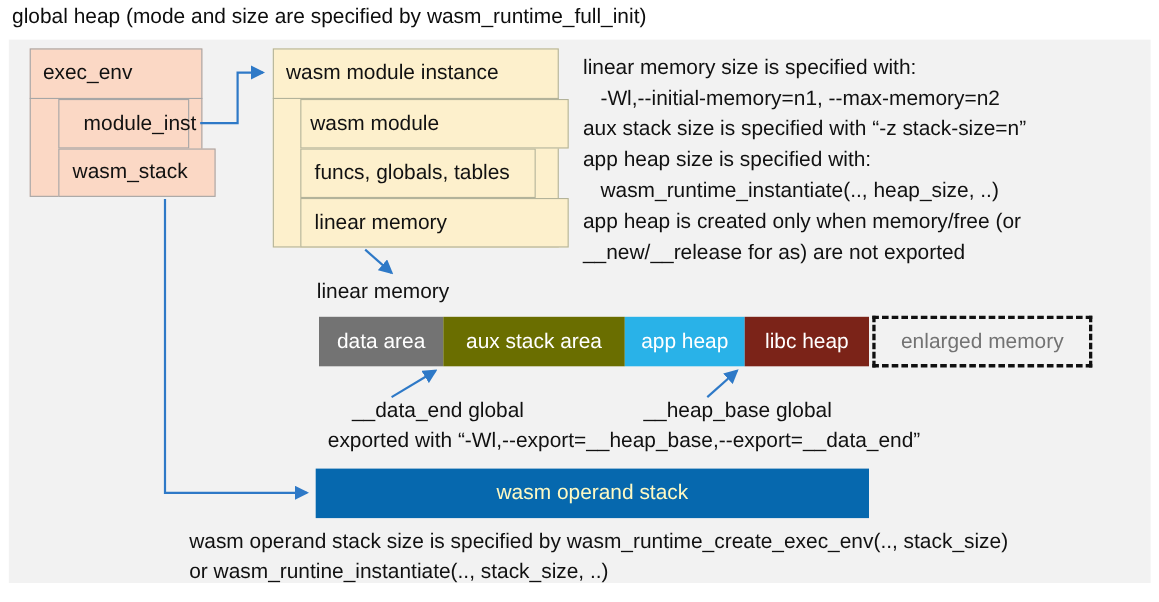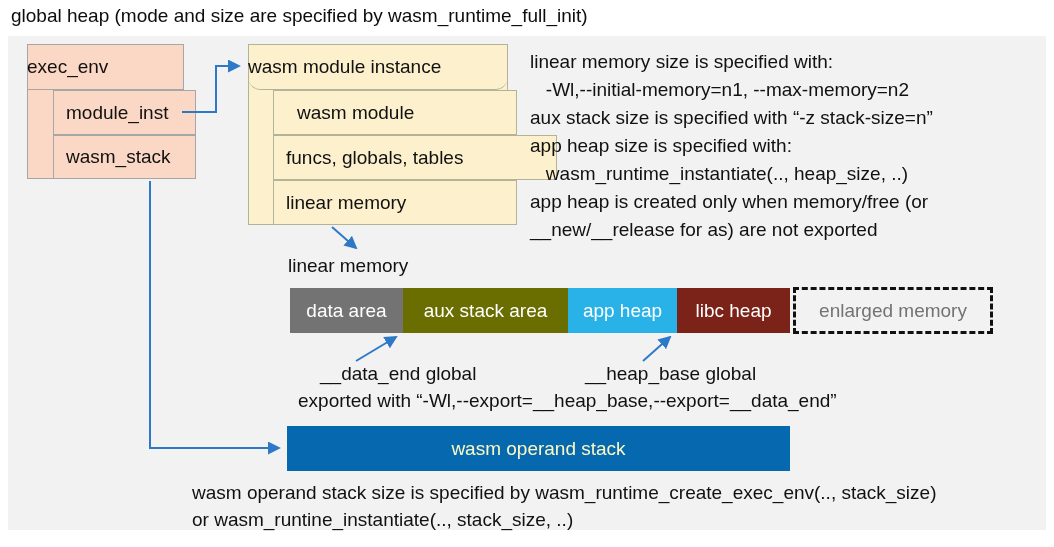--- a/index.html
+++ b/index.html
@@ -9,28 +9,28 @@
   }
   .abs{position:absolute;}
   #panel{left:8px;top:36px;width:1038px;height:494px;}
   #title{left:11px;top:5px;font-size:19px;color:#0d0d0d;white-space:pre;}
 
   
   .node{box-sizing:border-box;border:1px solid #a6a6a6;display:flex;align-items:center;font-size:19px;}
   .pink{border:1px solid #a6a6a6;}
   .cream{border:1px solid #b3b39a;}
   #exec-env{left:27px;top:44px;width:157px;height:135px;}
-  #exec-env-header{left:27px;top:44px;width:157px;height:46px;padding-left:0;border-bottom:1px solid #a6a6a6;box-sizing:border-box;display:flex;align-items:center;font-size:19px;}
-  #module-inst{left:53px;top:90px;width:143px;height:45px;padding-left:12px;}
+  #exec-env-header{left:27px;top:44px;width:157px;height:46px;padding-left:12px;border-bottom:1px solid #a6a6a6;box-sizing:border-box;display:flex;align-items:center;font-size:19px;}
+  #module-inst{left:53px;top:90px;width:119px;height:45px;padding-left:22px;}
   #wasm-stack{left:53px;top:135px;width:143px;height:44px;padding-left:12px;}
 
   #wmi{left:248px;top:44px;width:260px;height:181px;}
-  #wmi-header{left:248px;top:44px;width:260px;height:46px;border-bottom:1px solid #b3b39a;box-sizing:border-box;display:flex;align-items:center;font-size:19px;border-radius:13px;}
-  #wasm-module{left:273px;top:90px;width:244px;height:45px;padding-left:23px;}
-  #funcs-globals{left:273px;top:135px;width:284px;height:45px;padding-left:12px;}
+  #wmi-header{left:248px;top:44px;width:260px;height:46px;padding-left:12px;border-bottom:1px solid #b3b39a;box-sizing:border-box;display:flex;align-items:center;font-size:19px;}
+  #wasm-module{left:273px;top:90px;width:244px;height:45px;padding-left:8px;}
+  #funcs-globals{left:273px;top:135px;width:214px;height:45px;padding-left:12px;}
   #linear-memory-item{left:273px;top:180px;width:244px;height:45px;padding-left:12px;}
 
   
   #notes{left:530px;top:48px;width:512px;font-size:19px;line-height:28px;}
   .note-line{white-space:pre-wrap;height:28px;}
 
   
   #lm-label{left:288px;top:255px;font-size:19px;}
   .seg{top:288px;height:45px;display:flex;align-items:center;justify-content:center;font-size:19px;color:#ffffff;}
   #seg-data{left:290px;width:113px;}
@@ -39,21 +39,21 @@
   #seg-libc{left:677px;width:113px;}
   #seg-enlarged{left:793px;top:287px;width:200px;height:47px;box-sizing:border-box;border:3px dashed #111;display:flex;align-items:center;justify-content:center;font-size:19px;}
 
   #data-end-label{left:320px;top:363px;font-size:19px;}
   #heap-base-label{left:585px;top:363px;font-size:19px;}
   #export-note{left:298px;top:390px;font-size:19px;}
 
   
   #operand-bar{left:287px;top:426px;width:503px;height:45px;display:flex;align-items:center;justify-content:center;color:#fef9c3;font-size:19px;}
   #operand-note{left:172px;top:479px;font-size:19px;line-height:27px;}
-  .op-line{height:27px;white-space:pre;margin-left:20px;}
+  .op-line{height:27px;white-space:pre;}
 
   #wires{left:0;top:0;width:1054px;height:547px;pointer-events:none;}
 </style>
 </head>
 <body>
 
 <div id="stage">
 
   <div id="title" class="abs">global heap (mode and size are specified by wasm_runtime_full_init)</div>
 

